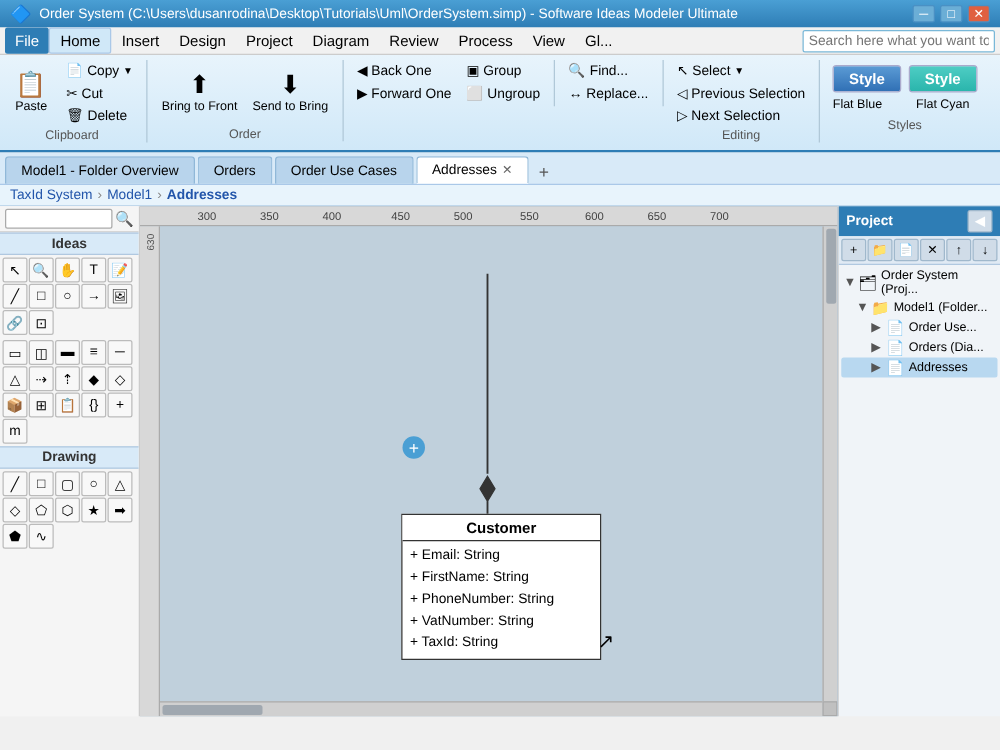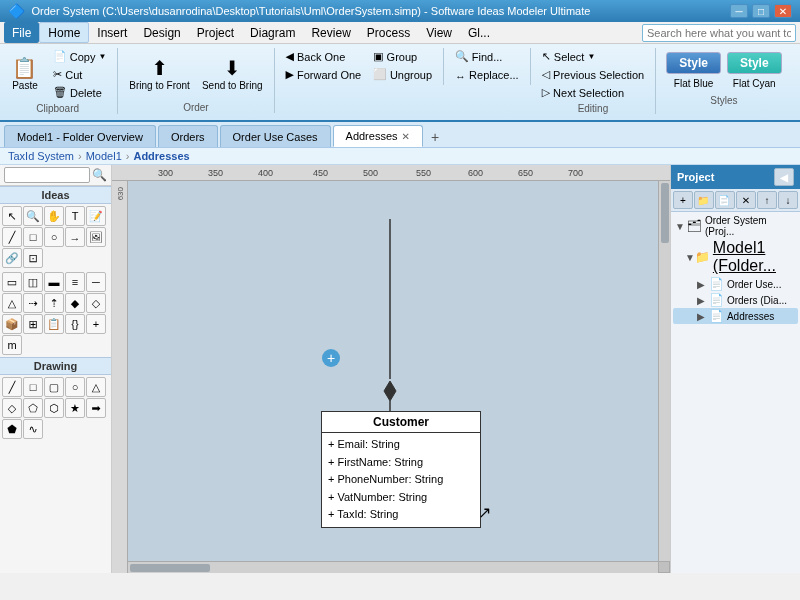--- a/index.html
+++ b/index.html
@@ -461,21 +461,21 @@
         </div>
       </div>
     </div>
     <div class="ribbon-group-label">Editing</div>
   </div>
 
   <div class="ribbon-group" style="border-right:none;">
     <div class="ribbon-group-content" style="align-items:center;gap:6px;padding:4px;">
       <div style="display:flex;flex-direction:column;gap:4px;">
         <button class="style-btn style-btn-blue">Style</button>
-        <span style="font-size:10px;text-align:center;">Flat Blue</span>
+        <span style="font-size:10px;">Flat Blue</span>
       </div>
       <div style="display:flex;flex-direction:column;gap:4px;">
         <button class="style-btn style-btn-cyan">Style</button>
         <span style="font-size:10px;text-align:center;">Flat Cyan</span>
       </div>
     </div>
     <div class="ribbon-group-label">Styles</div>
   </div>
 </div>
 
@@ -650,21 +650,21 @@
 
       <div class="tree-item">
         <span class="tree-expand">▼</span>
         <span class="tree-icon">🗂</span>
         <span class="tree-label" style="font-size:10px;">Order System (Proj...</span>
       </div>
 
       <div class="tree-item indent-1">
         <span class="tree-expand">▼</span>
         <span class="tree-icon">📁</span>
-        <span class="tree-label" style="font-size:16px;text-decoration:underline;">Model1 (Folder...</span>
+        <span class="tree-label" style="font-size:10px;">Model1 (Folder...</span>
       </div>
 
       <div class="tree-item indent-2">
         <span class="tree-expand">▶</span>
         <span class="tree-icon">📄</span>
         <span class="tree-label" style="font-size:10px;">Order Use...</span>
       </div>
       <div class="tree-item indent-2">
         <span class="tree-expand">▶</span>
         <span class="tree-icon">📄</span>

